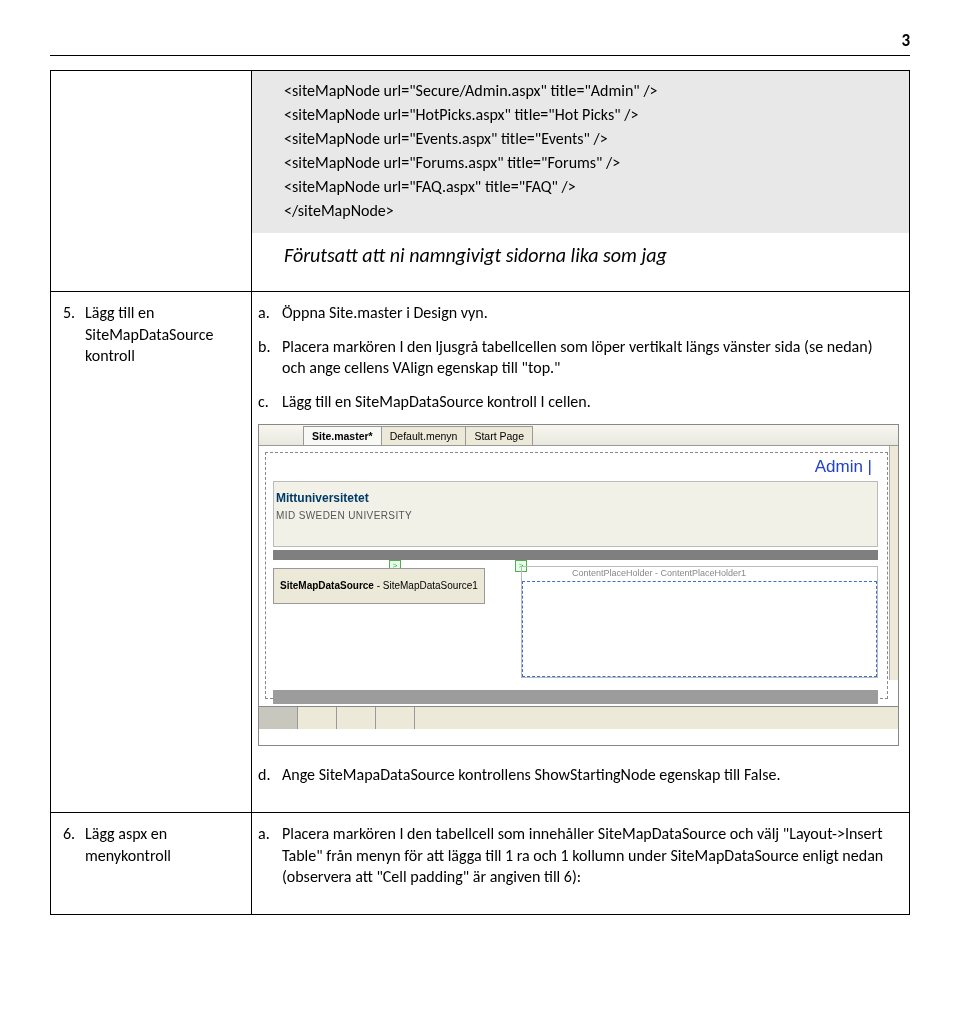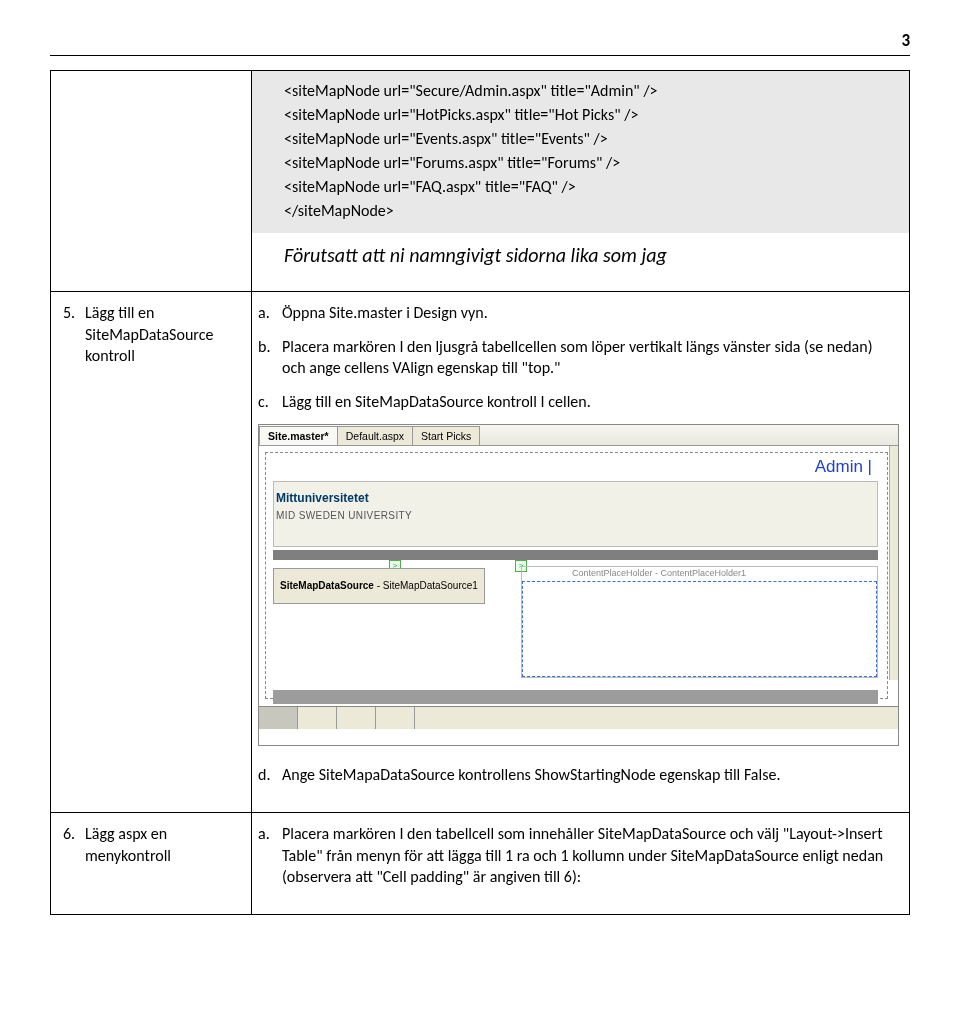--- a/index.html
+++ b/index.html
@@ -57,20 +57,21 @@
     height: 320px;
     font-family: Tahoma, Arial, sans-serif;
     font-size: 11px;
   }
   .tabs {
     display: flex;
     background: linear-gradient(#f7f7f0, #e8e8df);
     border-bottom: 1px solid #999;
     height: 20px;
     align-items: flex-end;
+    padding-left: 44px;
   }
   .tab {
     padding: 2px 8px 2px 8px;
     border: 1px solid #999;
     border-bottom: none;
     margin-right: -1px;
     background: #ece9d8;
     font-size: 10.5px;
     height: 14px;
     line-height: 14px;
@@ -214,22 +215,22 @@
             <span>Placera markören I den ljusgrå tabellcellen som löper vertikalt längs vänster sida (se nedan) och ange cellens VAlign egenskap till "top."</span>
           </div>
           <div class="list-row">
             <span class="list-marker">c.</span>
             <span>Lägg till en SiteMapDataSource kontroll I cellen.</span>
           </div>
 
           <div class="screenshot">
             <div class="tabs">
               <div class="tab active">Site.master*</div>
-              <div class="tab">Default.aspx</div>
-              <div class="tab">Start Picks</div>
+              <div class="tab">Default.menyn</div>
+              <div class="tab">Start Page</div>
             </div>
             <div class="canvas">
               <div class="vbar"></div>
               <div class="page-outline"></div>
               <span class="admin-label">Admin |</span>
               <div class="inner-band"></div>
               <div class="logo-block">
                 <span>Mittuniversitetet</span><br>
                 <span class="logo-sub">MID SWEDEN UNIVERSITY</span>
               </div>

